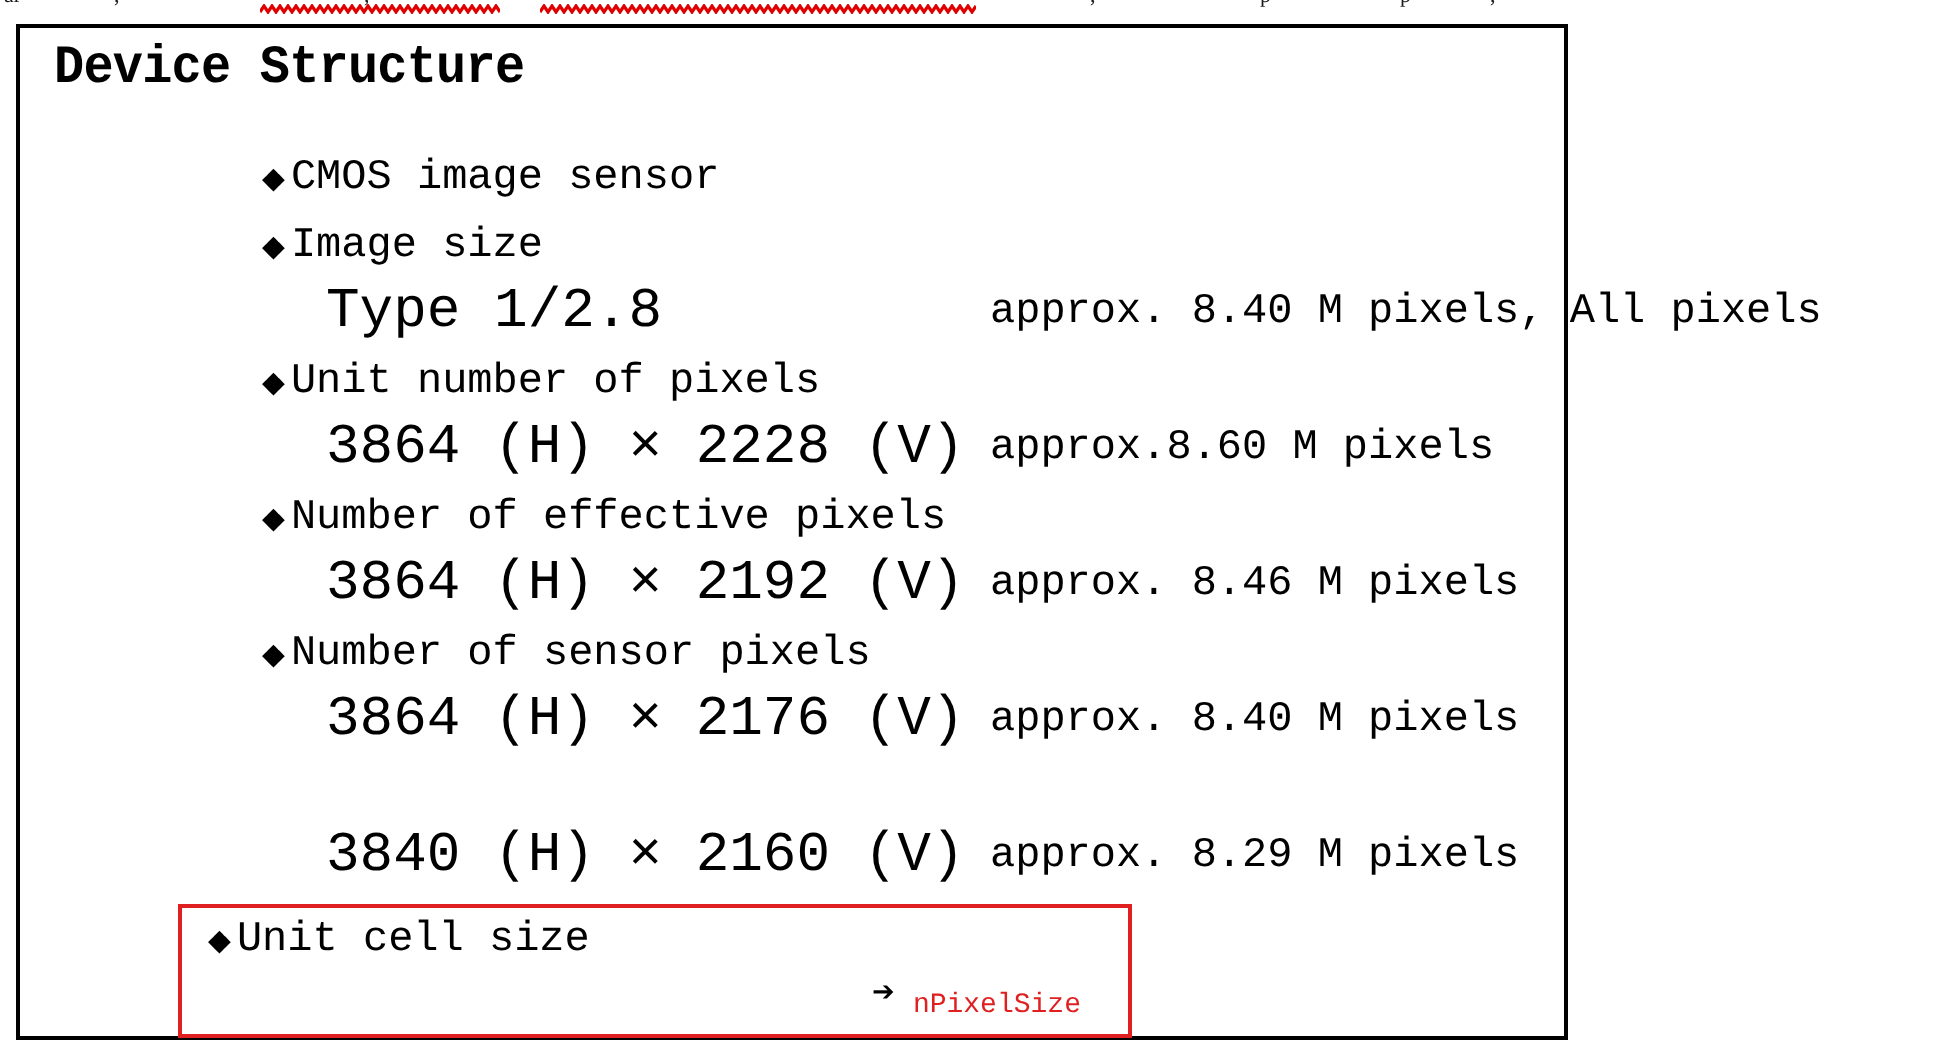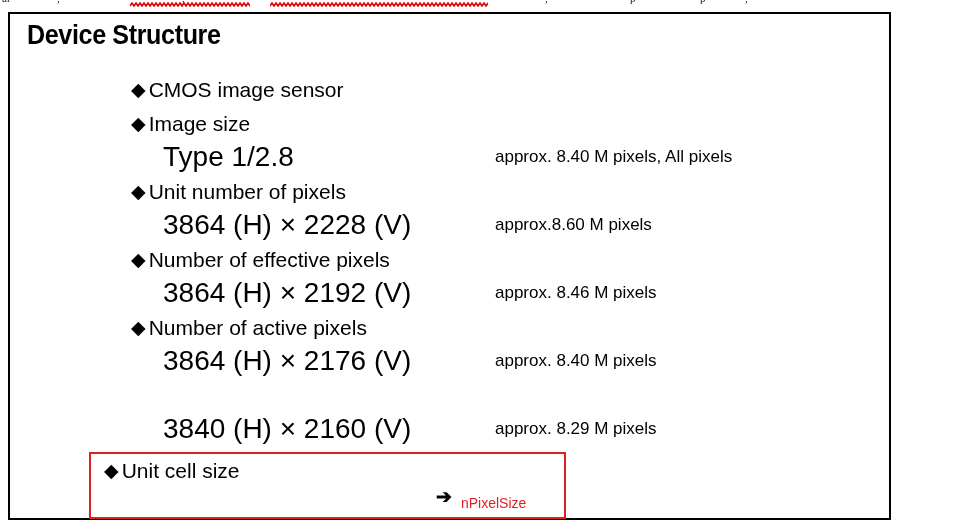--- a/index.html
+++ b/index.html
@@ -38,25 +38,26 @@
     height: 5px;
     overflow: hidden;
   }
   .sq svg { display:block; }
 
   
   #slide {
     position: absolute;
     left: 8px;
     top: 12px;
-    width: 883px;
+    width: 776px;
     height: 508px;
     border: 2px solid #000000;
     box-sizing: border-box;
     background: #ffffff;
+    font-family: Liberation Mono, monospace;
   }
 
   #page-title {
     position: absolute;
     left: 17px;
     top: 6px;
     font-size: 27px;
     font-weight: bold;
     color: #000000;
     letter-spacing: -0.4px;
@@ -108,21 +109,21 @@
     white-space: nowrap;
     font-size: 28px;
     color: #000000;
     line-height: 28px;
   }
 
   .spec-value {
     position: absolute;
     left: 456px;
     white-space: nowrap;
-    font-size: 17px;
+    font-size: 21px;
     color: #000000;
     line-height: 28px;
   }
   .spec-value.on-sub  { top: 33px; }
 
   
   #highlight-box {
     position: absolute;
     left: 79px;
     top: 438px;
@@ -218,21 +219,21 @@
     <div class="spec-group">
       <div class="spec-head">
         <span class="bullet">◆</span><span class="spec-head-label">Number of effective pixels</span>
       </div>
       <div class="spec-sub">3864 (H) × 2192 (V)</div>
       <div class="spec-value on-sub">approx. 8.46 M pixels</div>
     </div>
 
     <div class="spec-group">
       <div class="spec-head">
-        <span class="bullet">◆</span><span class="spec-head-label">Number of active pixels</span>
+        <span class="bullet">◆</span><span class="spec-head-label">Number of sensor pixels</span>
       </div>
       <div class="spec-sub">3864 (H) × 2176 (V)</div>
       <div class="spec-value on-sub">approx. 8.40 M pixels</div>
     </div>
 
     <div class="spec-group">
       <div class="spec-sub">3840 (H) × 2160 (V)</div>
       <div class="spec-value on-sub">approx. 8.29 M pixels</div>
     </div>
 

